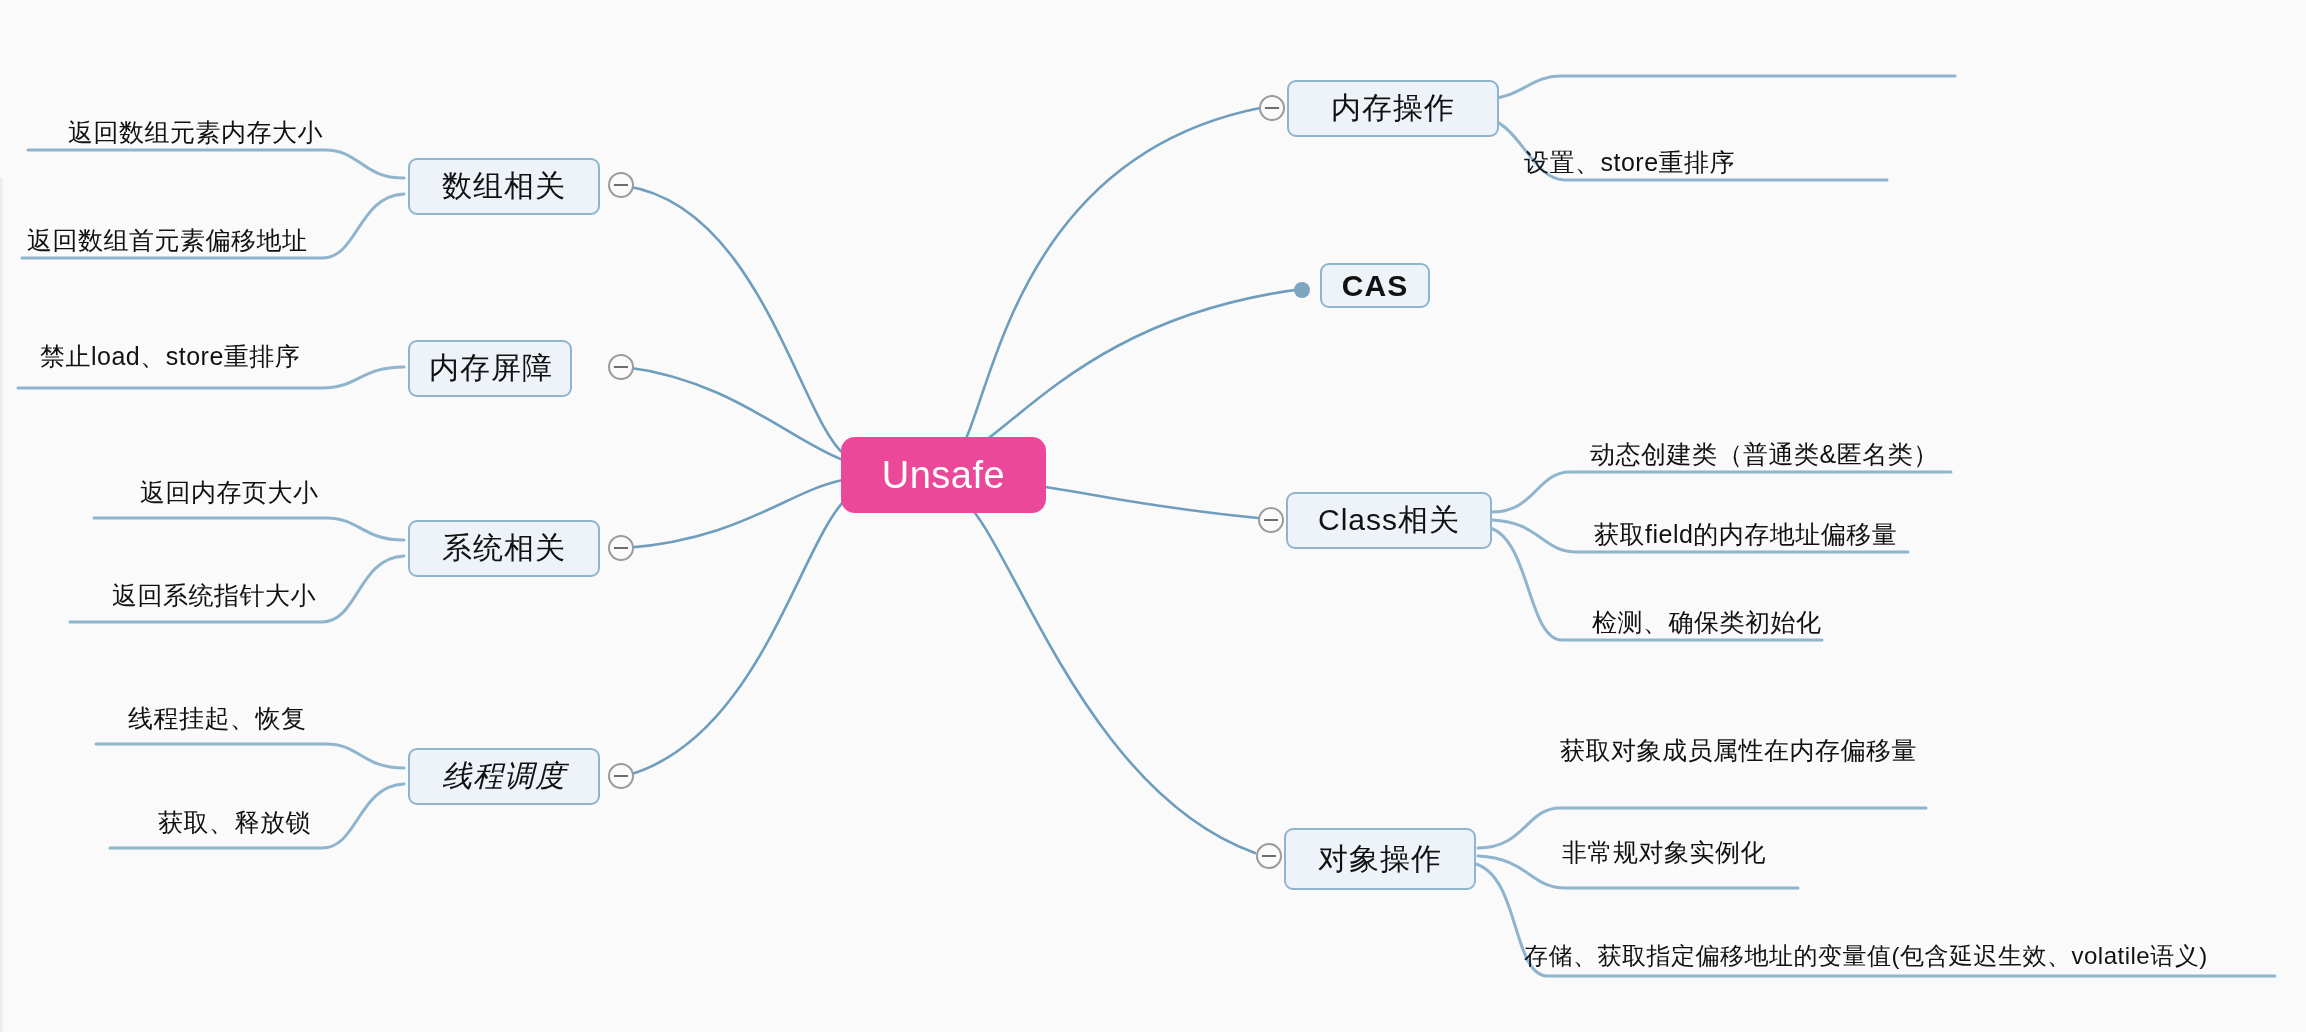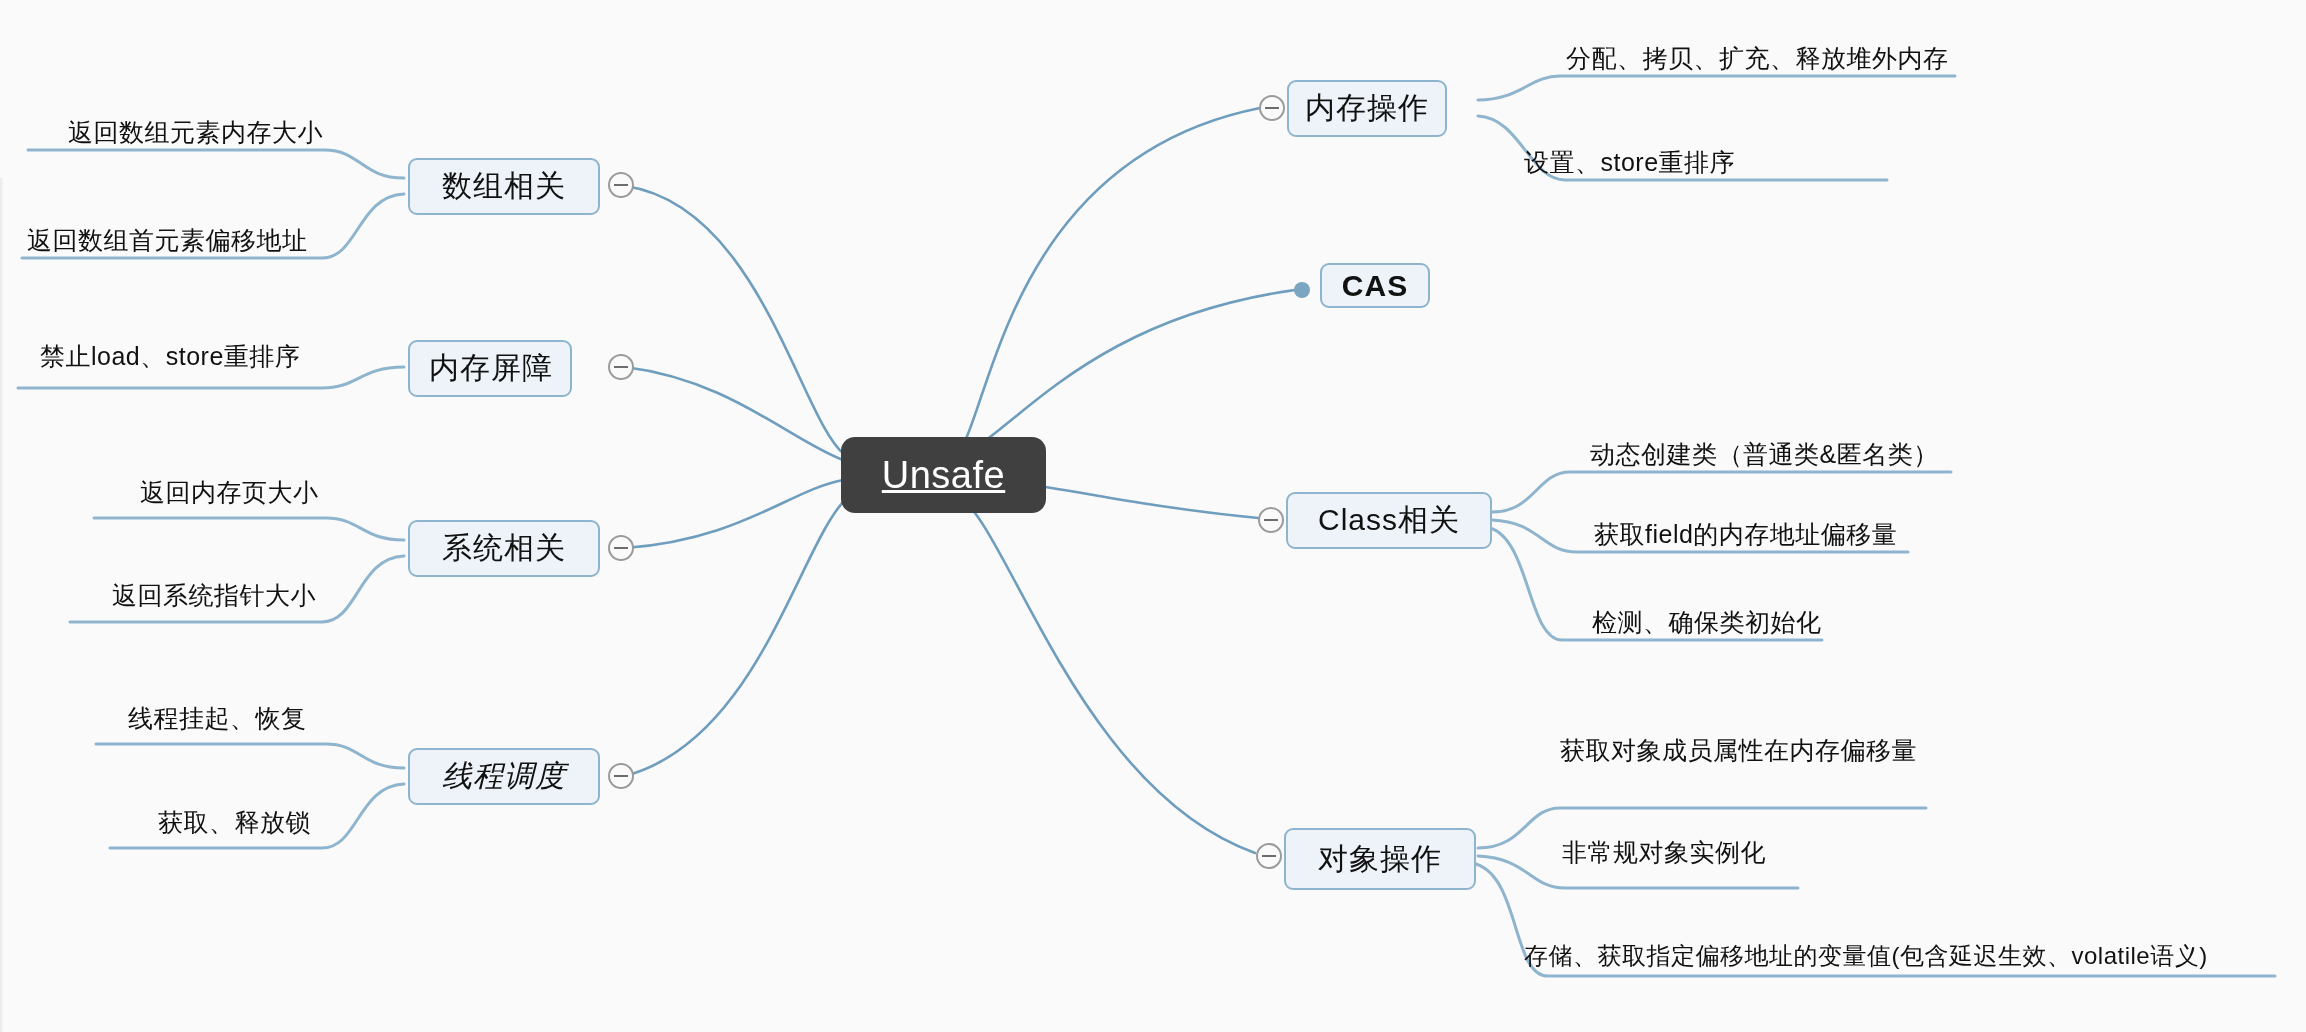--- a/index.html
+++ b/index.html
@@ -33,27 +33,26 @@
   .node {
     position: absolute;
     box-sizing: border-box;
     display: flex;
     align-items: center;
     justify-content: center;
     white-space: nowrap;
   }
   
   .root-node {
-    background: #404040;
+    background: #ec4899;
     border-radius: 14px;
     color: #ffffff;
     font-size: 38px;
     letter-spacing: .5px;
     padding: 12px 22px;
-    text-decoration: underline;
   }
   
   .branch-node {
     background: #edf3f8;
     border: 2px solid #8fb4cd;
     border-radius: 9px;
     color: #111111;
     font-size: 30px;
     padding: 0 18px;
     letter-spacing: 1px;
@@ -140,25 +139,22 @@
       <path d="M 404 768 C 362 768 360 744 326 744 L 96 744"></path>
       <path d="M 404 784 C 358 786 358 848 322 848 L 110 848"></path>
     </g>
   </svg>
 
   <div class="node root-node" style="left:841px; top:437px; width:205px; height:76px;">
     <span>Unsafe</span>
   </div>
 
   <div class="toggle" style="left:1259px; top:95px;"></div>
-  <div class="node branch-node" style="left:1287px; top:80px; width:160px; height:57px;">
+  <div class="node branch-node" style="left:1287px; top:80px; width:212px; height:57px;">
     <span>内存操作</span>
-  </div>
-  <div class="leaf-node" style="left:1566px; top:46px;">
-    <span>分配、拷贝、扩充、释放堆外内存</span>
   </div>
   <div class="leaf-node" style="left:1524px; top:150px;">
     <span>设置、store重排序</span>
   </div>
 
   <div class="dot" style="left:1294px; top:282px;"></div>
   <div class="node branch-node" style="left:1320px; top:263px; width:110px; height:45px;font-weight:bold;">
     <span>CAS</span>
   </div>
 

